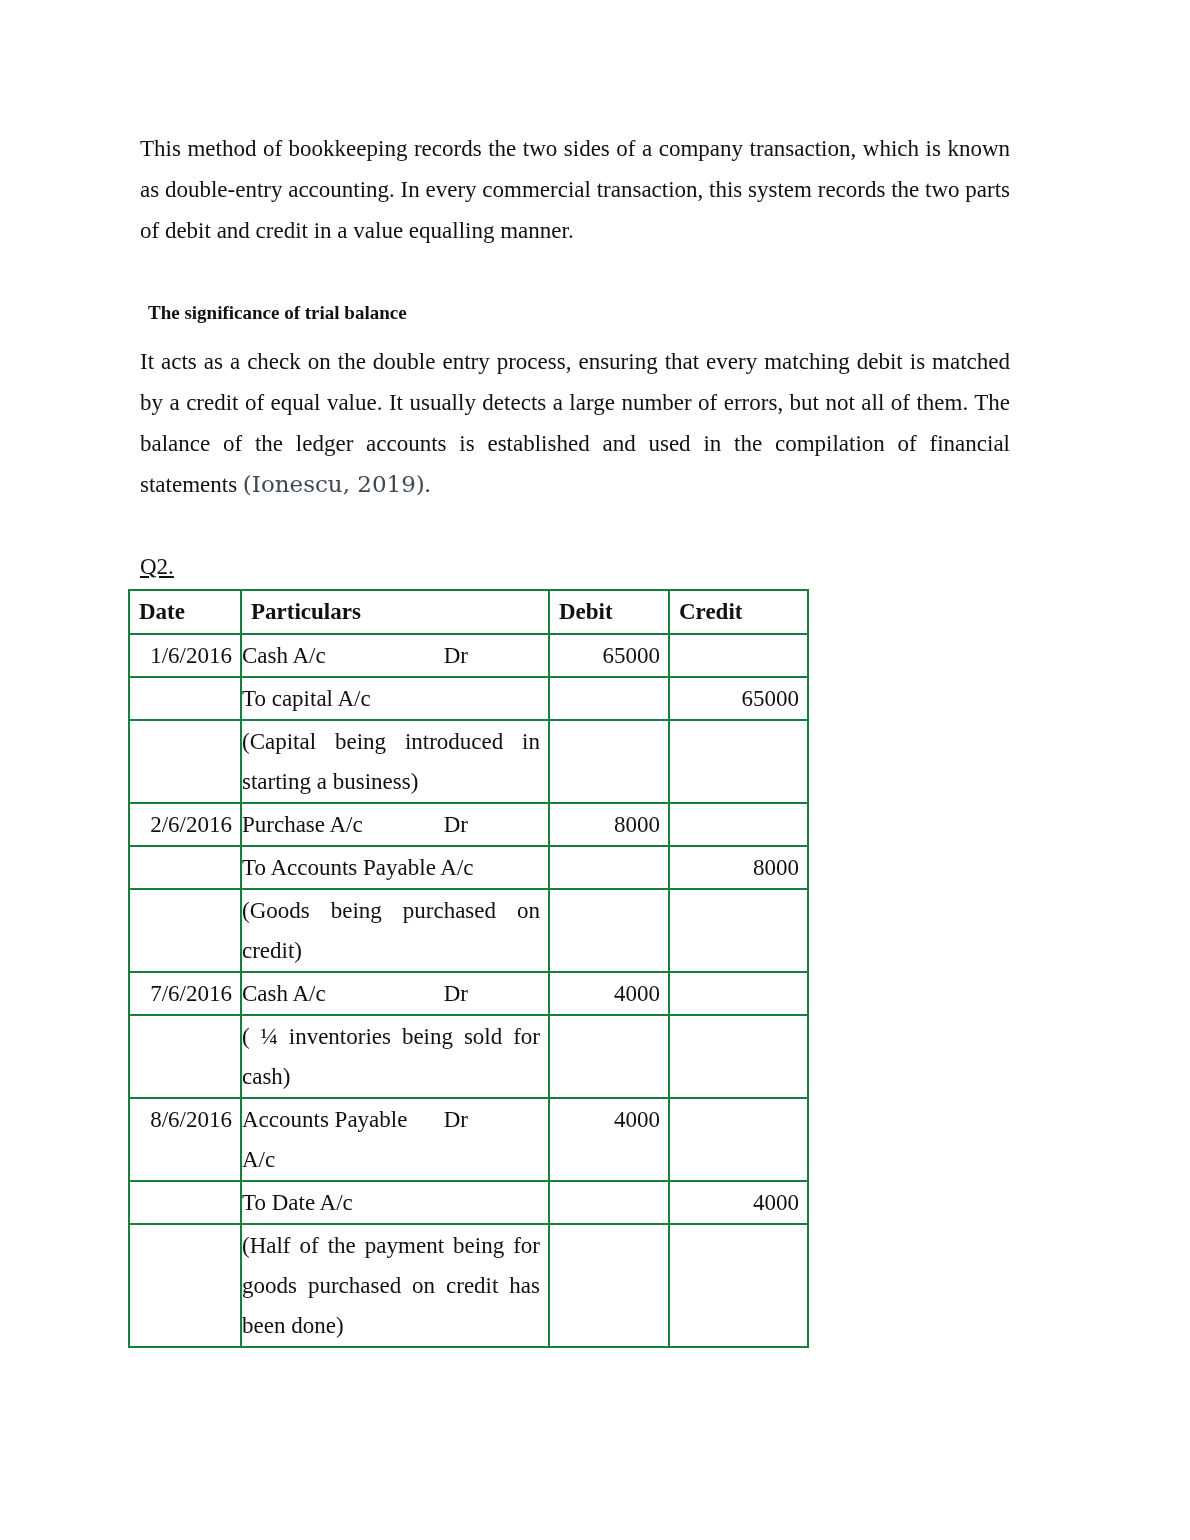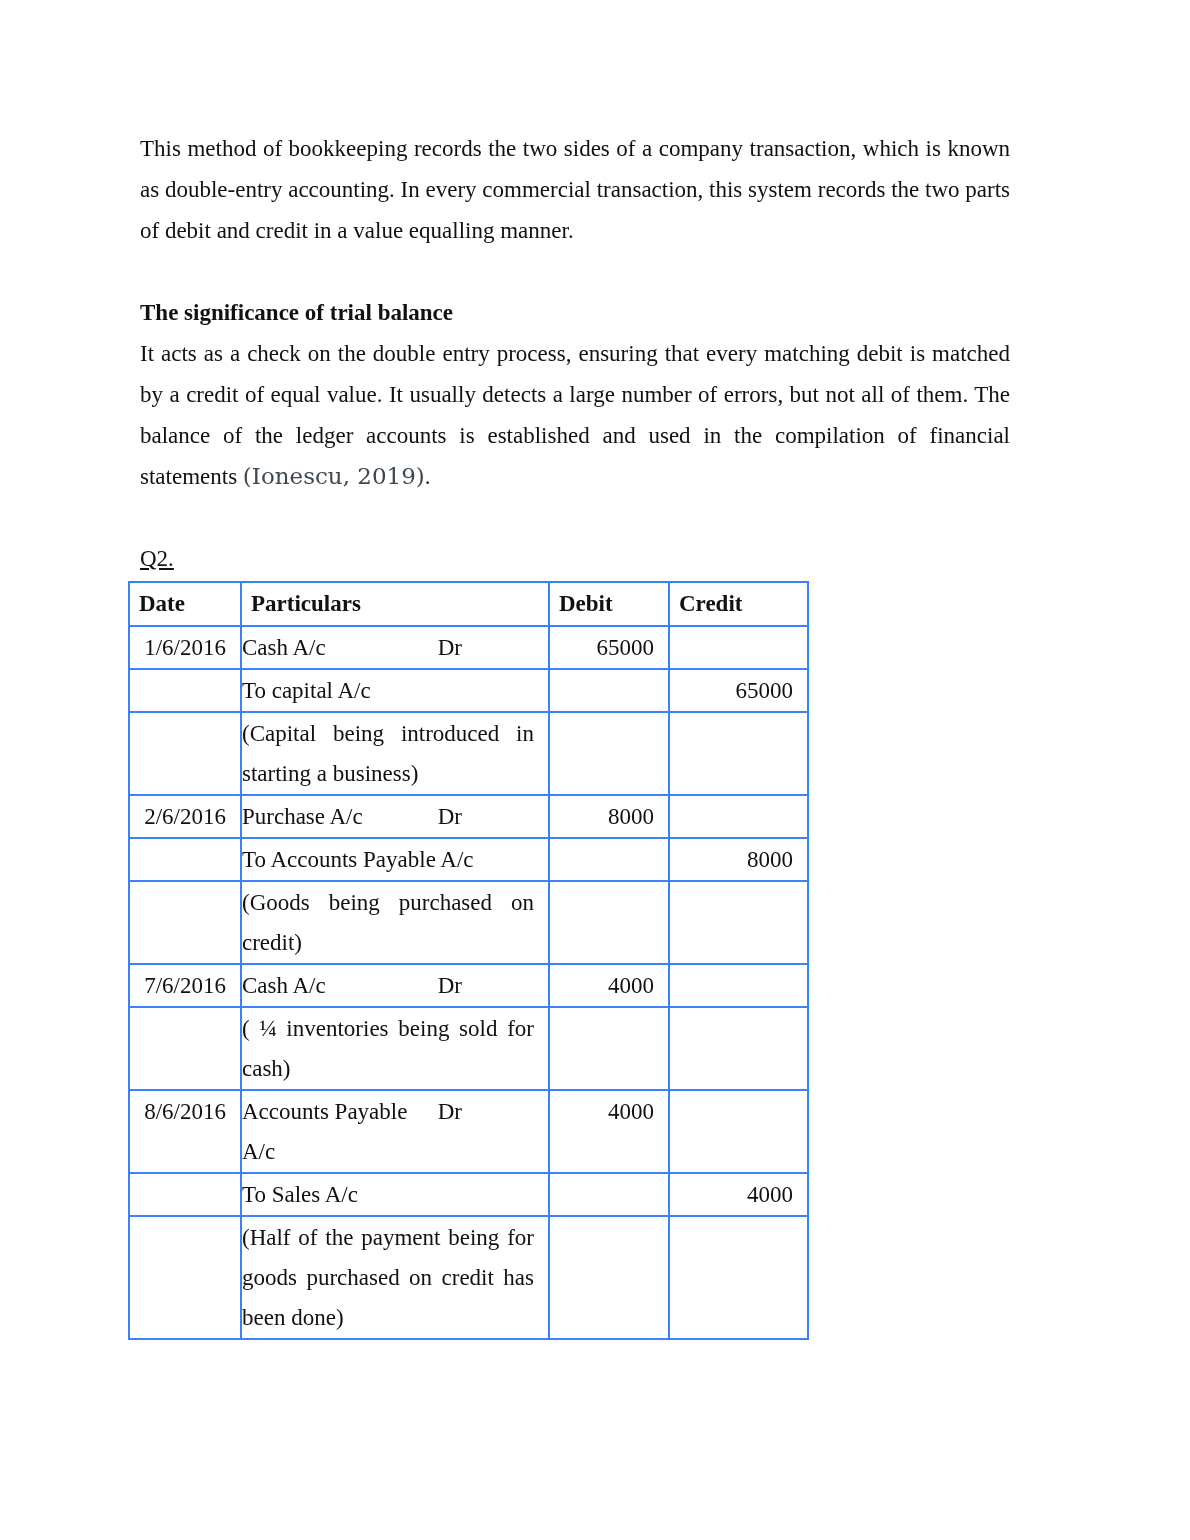--- a/index.html
+++ b/index.html
@@ -16,24 +16,24 @@
     padding: 128px 136px 0 140px;
   }
   .para {
     font-size: 23px;
     line-height: 41px;
     text-align: justify;
     margin: 0;
   }
   .para-intro { margin-bottom: 41px; }
   .subheading {
-    font-size: 23px;
+    font-size: 19px;
     line-height: 41px;
     font-weight: bold;
-    margin: 0;
+    margin: 8px;
   }
   .citation {
     font-family: "DejaVu Serif", serif;
     color: #3e4852;
   }
   .q2-gap { height: 41px; }
   .underlined-line {
     font-size: 23px;
     line-height: 41px;
     margin: 0;
@@ -46,25 +46,25 @@
     table-layout: fixed;
     width: 679px;
     margin-left: -12px;
     margin-top: 2px;
   }
   table.journal col.col-date   { width: 112px; }
   table.journal col.col-part   { width: 308px; }
   table.journal col.col-debit  { width: 120px; }
   table.journal col.col-credit { width: 139px; }
   table.journal th, table.journal td {
-    border: 2px solid #3b82f6;
+    border: 2px solid #15803d;
     font-size: 23px;
     line-height: 40px;
     vertical-align: top;
-    padding: 1px 14px 0 0;
+    padding: 1px 8px 0 0;
     overflow: hidden;
   }
   table.journal th {
     font-weight: bold;
     text-align: left;
     padding-left: 9px;
     height: 41px;
   }
   td.c-date { text-align: right; padding-right: 5px; height: 40px; }
   td.c-part { padding-left: 10px; padding-right: 9px; margin-top: 29px; }
@@ -184,21 +184,21 @@
               <span>Accounts Payable A/c</span>
               <span class="dr">Dr</span>
             </span>
           </td>
     <td class="c-debit amount">4000</td>
     <td class="c-credit amount"></td>
   </tr>
 
   <tr>
     <td class="c-date"></td>
-    <td class="c-part">To Sales A/c</td>
+    <td class="c-part">To Date A/c</td>
     <td class="c-debit amount"></td>
     <td class="c-credit amount">4000</td>
   </tr>
 
   <tr>
     <td class="c-date"></td>
     <td class="c-part justify">(Half of the payment being for goods purchased on credit has been done)</td>
     <td class="c-debit amount"></td>
     <td class="c-credit amount"></td>
   </tr>

